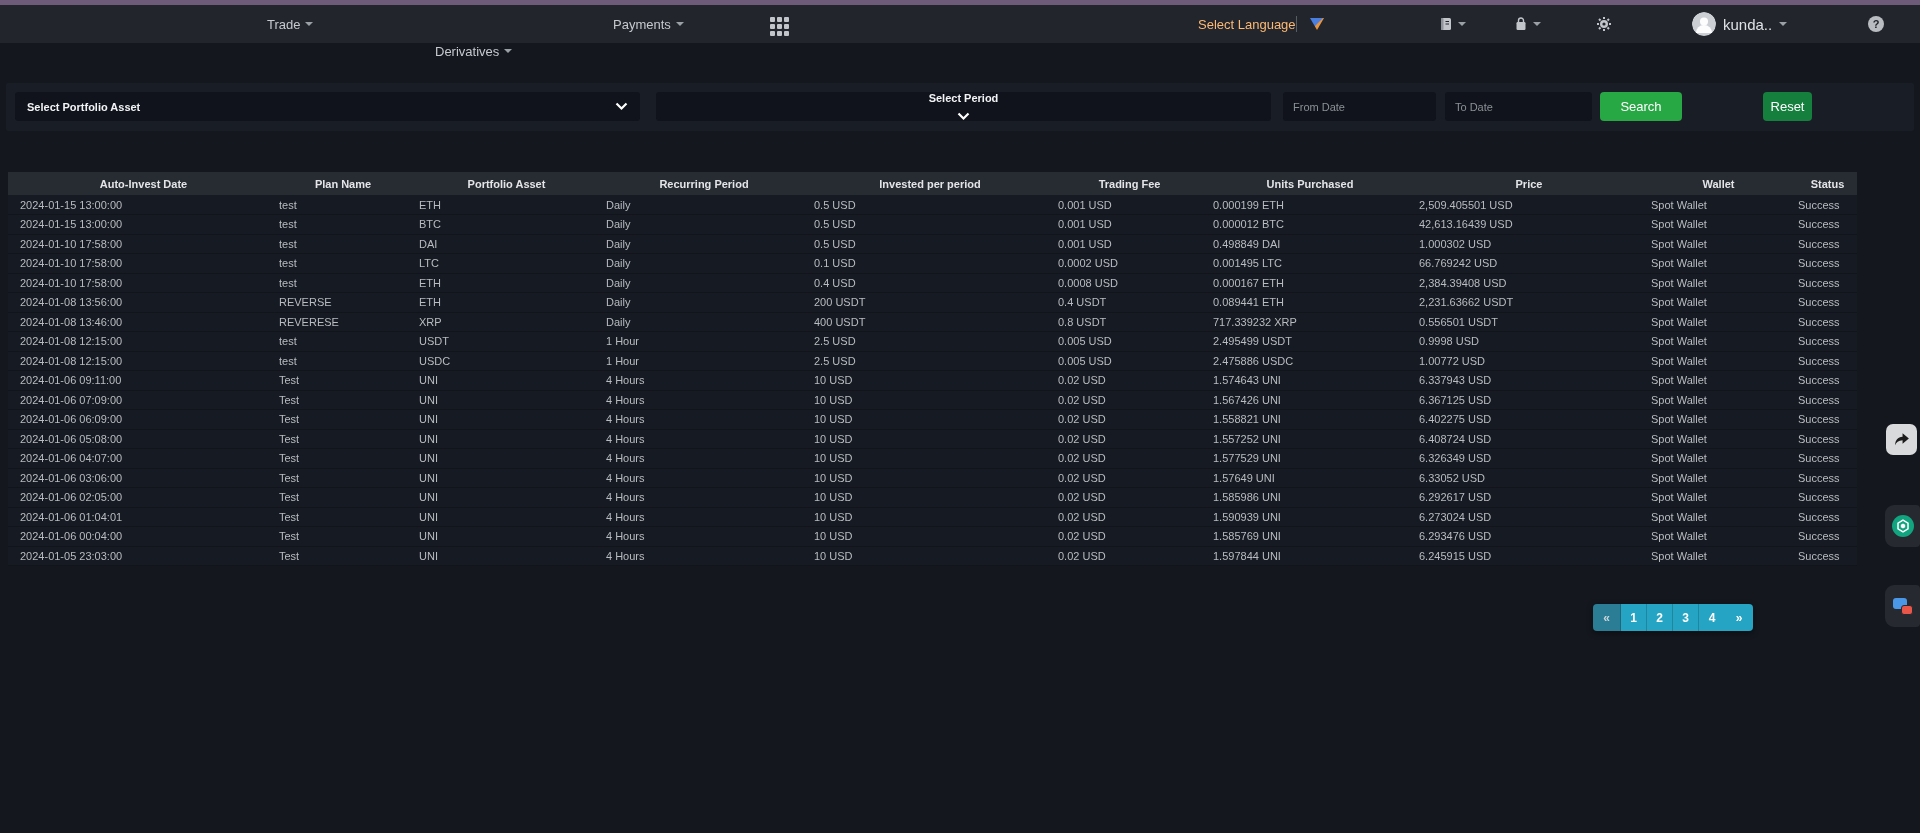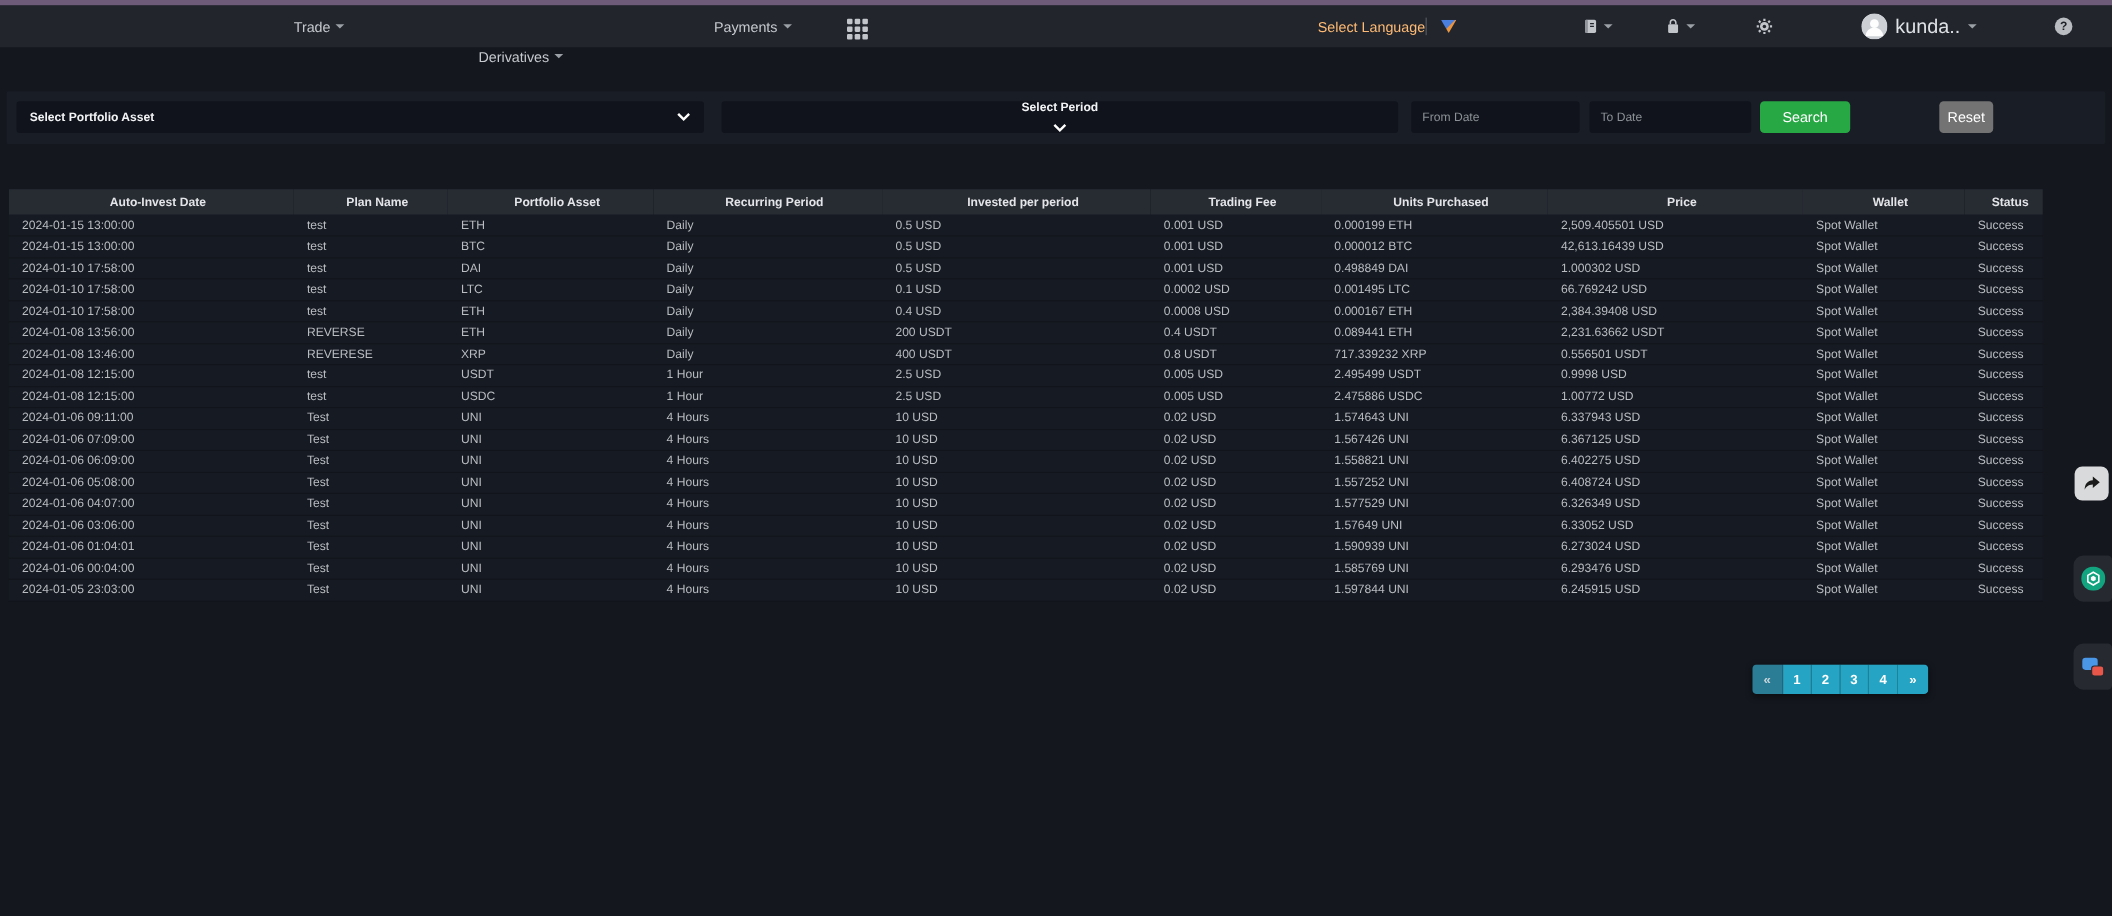--- a/index.html
+++ b/index.html
@@ -14,61 +14,61 @@
 
   
   .top-strip { position:absolute; top:0; left:0; width:100%; height:5px; background:#6e5b79; }
   .navbar { position:absolute; top:5px; left:0; width:100%; height:38px; background:#22252c; }
   .navbar > * { position:absolute; top:0; height:38px; display:flex; align-items:center; }
   .nav-menus { position:absolute; top:0; left:0; width:100%; height:38px; }
   .nav-menu { position:absolute; top:0; height:38px; display:flex; align-items:center; gap:5px;
               color:#c6c9ce; font-size:13px; cursor:pointer; }
   .nav-menu:nth-child(1){ left:267px; }
   .nav-menu:nth-child(2){ left:435px;margin-top:27px; }
-  .nav-menu:nth-child(3){ left:649px; }
+  .nav-menu:nth-child(3){ left:613px; }
   .caret { width:0; height:0; border-left:4px solid transparent; border-right:4px solid transparent;
            border-top:4px solid #9aa0a6; display:inline-block; }
   .grid-icon { left:770px; display:grid; grid-template-columns:repeat(3,5px); grid-auto-rows:5px; gap:2px;
                top:12px; height:auto; cursor:pointer; }
   .grid-icon i { width:5px; height:5px; background:#c2c5ca; border-radius:1px; }
 
   .lang-label { left:1198px; color:#fdba74; font-size:13px; cursor:pointer; }
   .nav-divider { left:1296px; top:11px; height:16px; width:1px; background:#585c63; }
   .flag-tri { left:1310px; top:13px; height:auto; cursor:pointer; }
   .flag-tri i { display:block; width:14px; height:12px;
     clip-path:polygon(0 0,100% 0,50% 100%);
     background:linear-gradient(135deg,#4a7fe0 0%,#4a7fe0 48%,#e8923f 52%,#f0a23f 100%); }
   .icon-btn { display:flex; align-items:center; gap:4px; cursor:pointer; }
   .book-btn { left:1438px; }
   .bag-btn  { left:1513px; }
   .gear-btn { left:1596px; }
   .user-chip { left:1692px; gap:7px; cursor:pointer; }
   .avatar { width:24px; height:24px; border-radius:50%; overflow:hidden; }
-  .user-name { color:#dfe2e6; font-size:18px; }
+  .user-name { color:#dfe2e6; font-size:15px; }
   .help-btn { left:1868px; top:11px; width:16px; height:16px; border-radius:50%;
               background:#b9bcc1; color:#1e2127; font-size:11px; font-weight:bold;
               display:flex; align-items:center; justify-content:center; cursor:pointer; }
 
   
   .filter-panel { position:absolute; top:83px; left:6px; width:1908px; height:48px;
                   background:#191d25; border-radius:2px; }
   .filter-panel > * { position:absolute; top:9px; height:29px; }
   .f-select { background:#10131b; border-radius:3px; display:flex; align-items:center;
               justify-content:space-between; padding:0 12px; color:#f2f3f5;
               font-size:11px; font-weight:bold; cursor:pointer; }
   .f-select.asset  { left:9px;   width:625px; }
   .f-select.period { left:650px; width:615px;flex-direction:column; }
   .f-date { background:#10131b; border:none; border-radius:3px; color:#c6c9ce;
             font-size:11px; padding:0 10px; font-family:inherit; }
   .f-date::placeholder { color:#8b9096; }
   .f-date.from { left:1277px; width:153px; }
   .f-date.to   { left:1439px; width:147px; }
   .btn { border:none; border-radius:4px; color:#fff; font-size:13px; font-family:inherit; cursor:pointer; }
   .btn.search { left:1594px; width:82px; background:#28a745; }
-  .btn.reset  { left:1757px; width:49px; background:#737373; }
+  .btn.reset  { left:1757px; width:49px; background:#15803d; }
 
   
   .table-wrap { position:absolute; top:172px; left:8px; width:1849px; }
   table { width:100%; border-collapse:collapse; table-layout:fixed; background:#161a22; }
   thead th { background:#272b32; color:#e3e5e8; font-size:11px; font-weight:bold;
              text-align:center; height:23px; padding:0 0 0 12px; white-space:nowrap; overflow:hidden; }
   tbody td { color:#b9bcc1; font-size:11px; height:19.5px; padding:0 0 0 12px;
              white-space:nowrap; overflow:hidden; border-bottom:1px solid rgba(0,0,0,0.22); }
 
   
@@ -392,20 +392,32 @@
           <td>UNI</td>
           <td>4 Hours</td>
           <td>10 USD</td>
           <td>0.02 USD</td>
           <td>1.57649 UNI</td>
           <td>6.33052 USD</td>
           <td>Spot Wallet</td>
           <td>Success</td>
         </tr>
         <tr>
+          <td>2024-01-06 02:05:00</td>
+          <td>Test</td>
+          <td>UNI</td>
+          <td>4 Hours</td>
+          <td>10 USD</td>
+          <td>0.02 USD</td>
+          <td>1.585986 UNI</td>
+          <td>6.292617 USD</td>
+          <td>Spot Wallet</td>
+          <td>Success</td>
+        </tr>
+        <tr>
           <td>2024-01-06 01:04:01</td>
           <td>Test</td>
           <td>UNI</td>
           <td>4 Hours</td>
           <td>10 USD</td>
           <td>0.02 USD</td>
           <td>1.590939 UNI</td>
           <td>6.273024 USD</td>
           <td>Spot Wallet</td>
           <td>Success</td>

